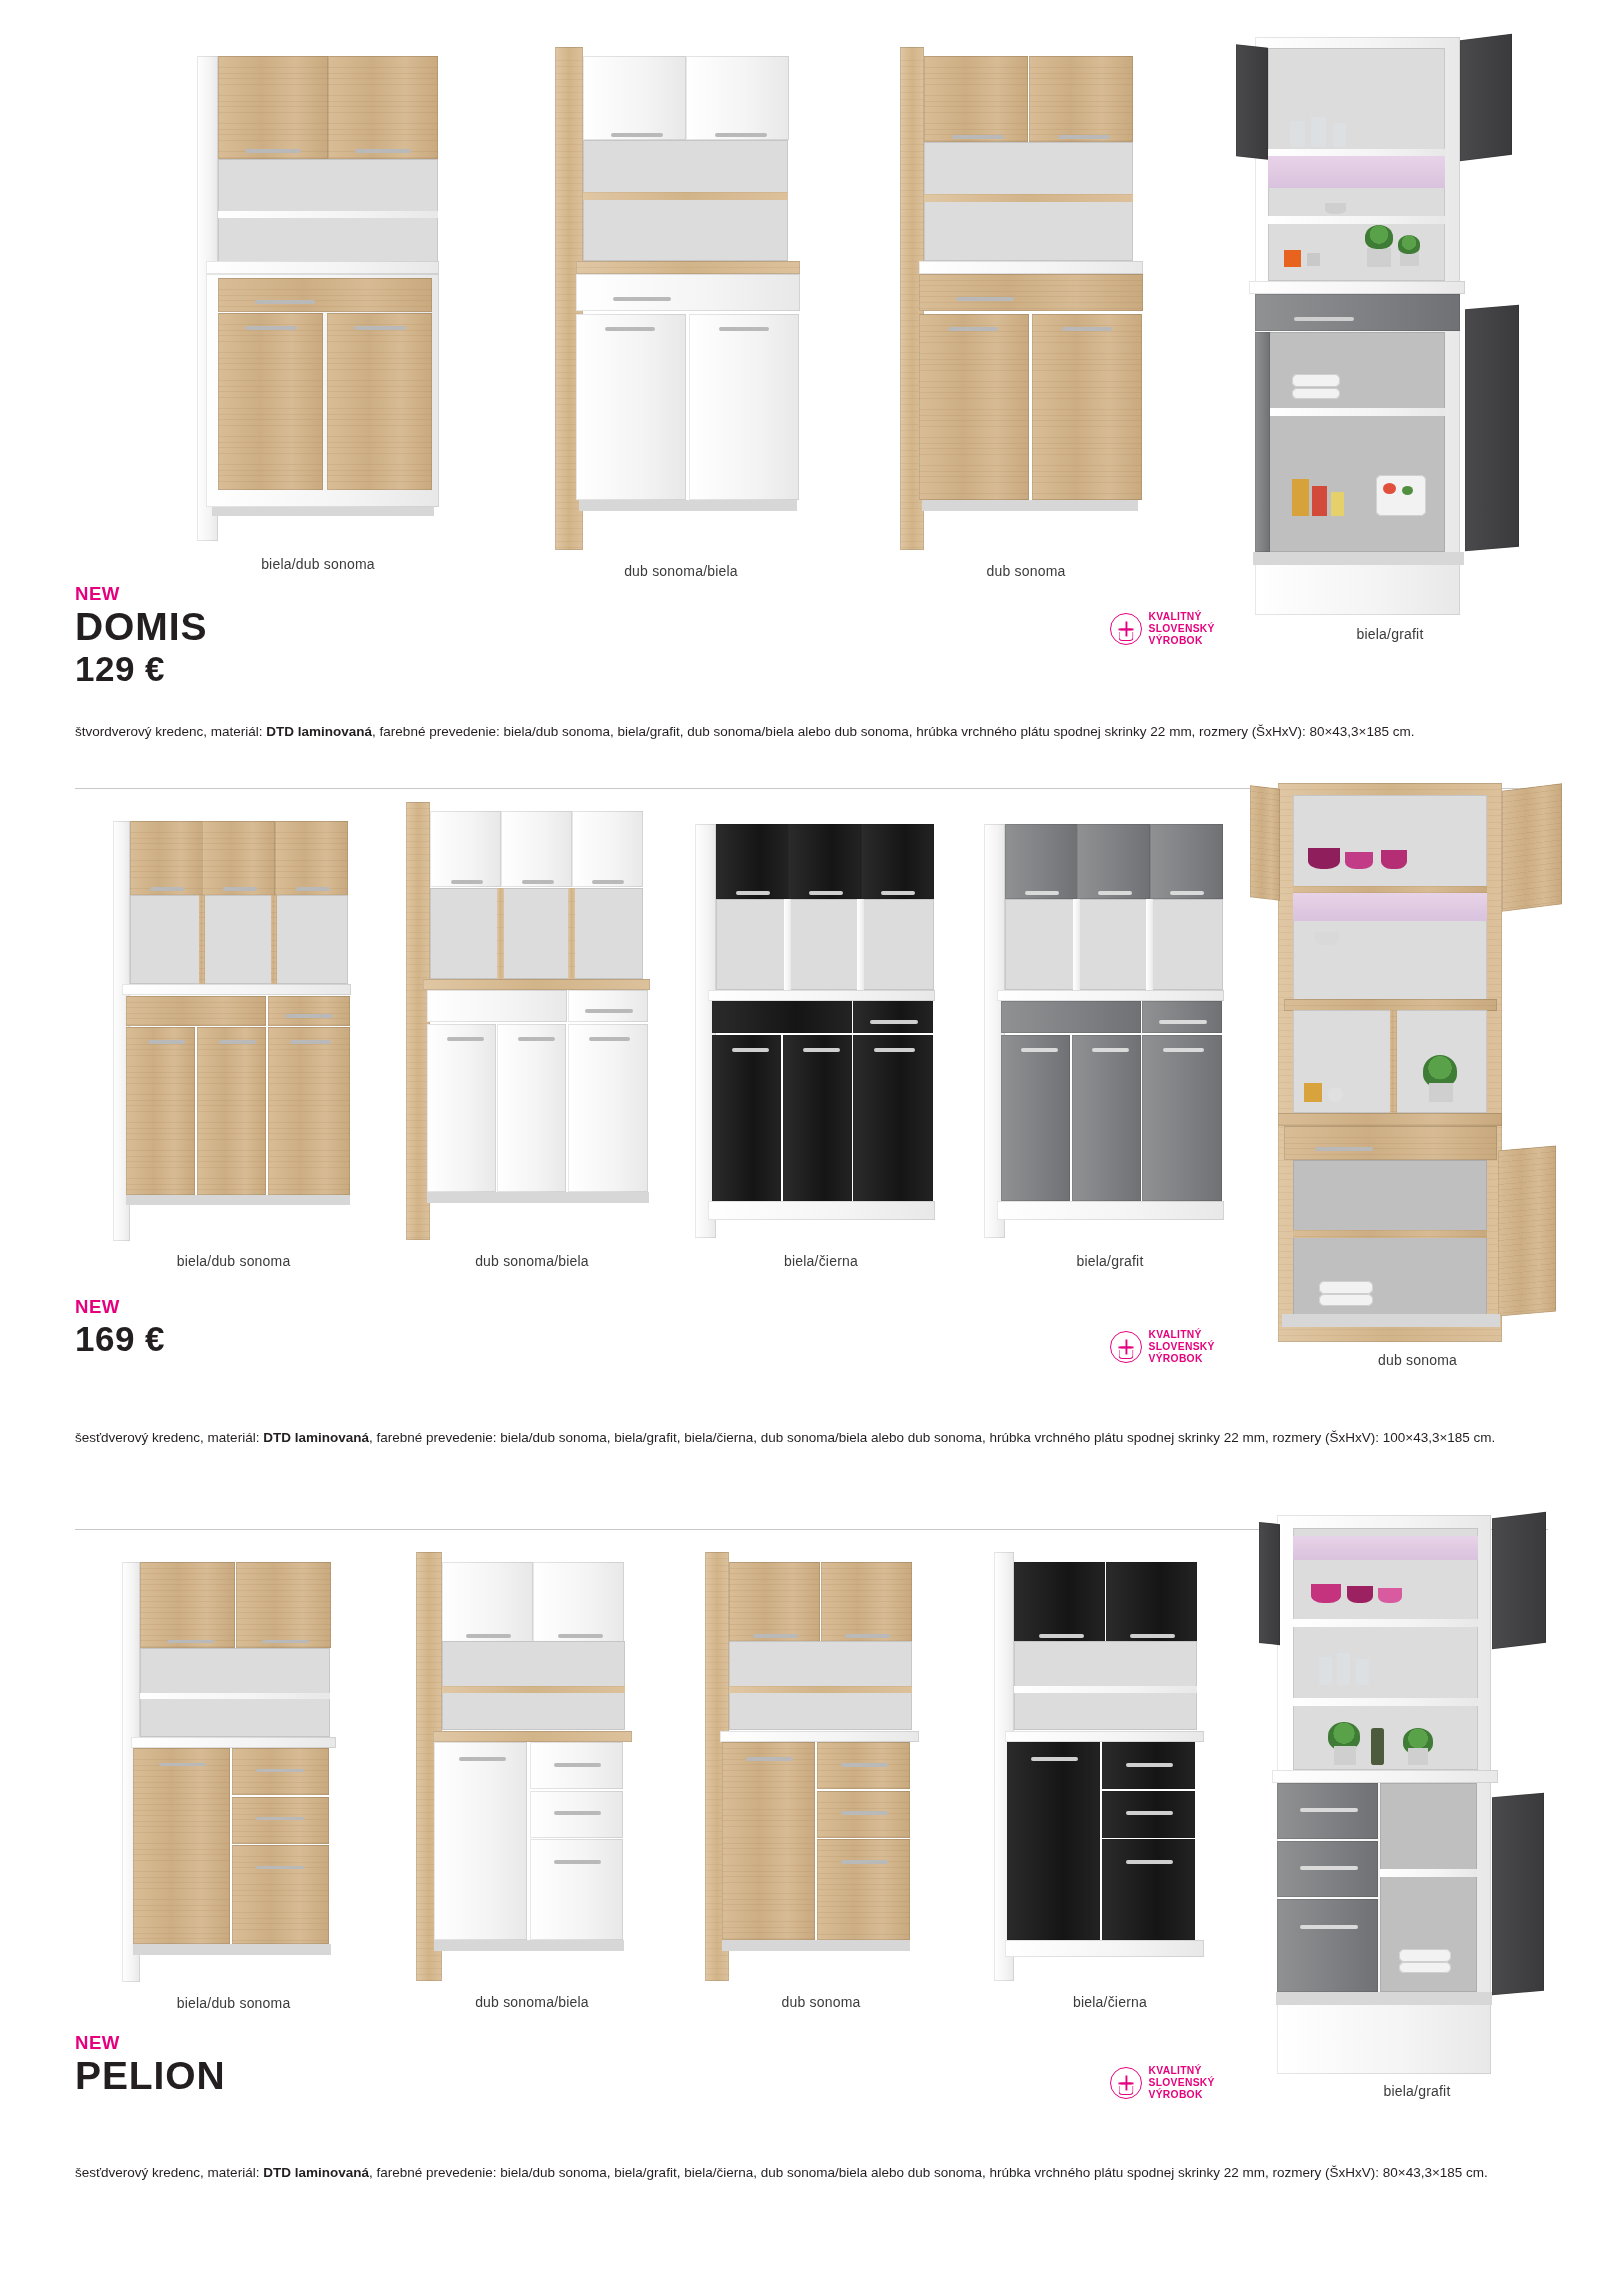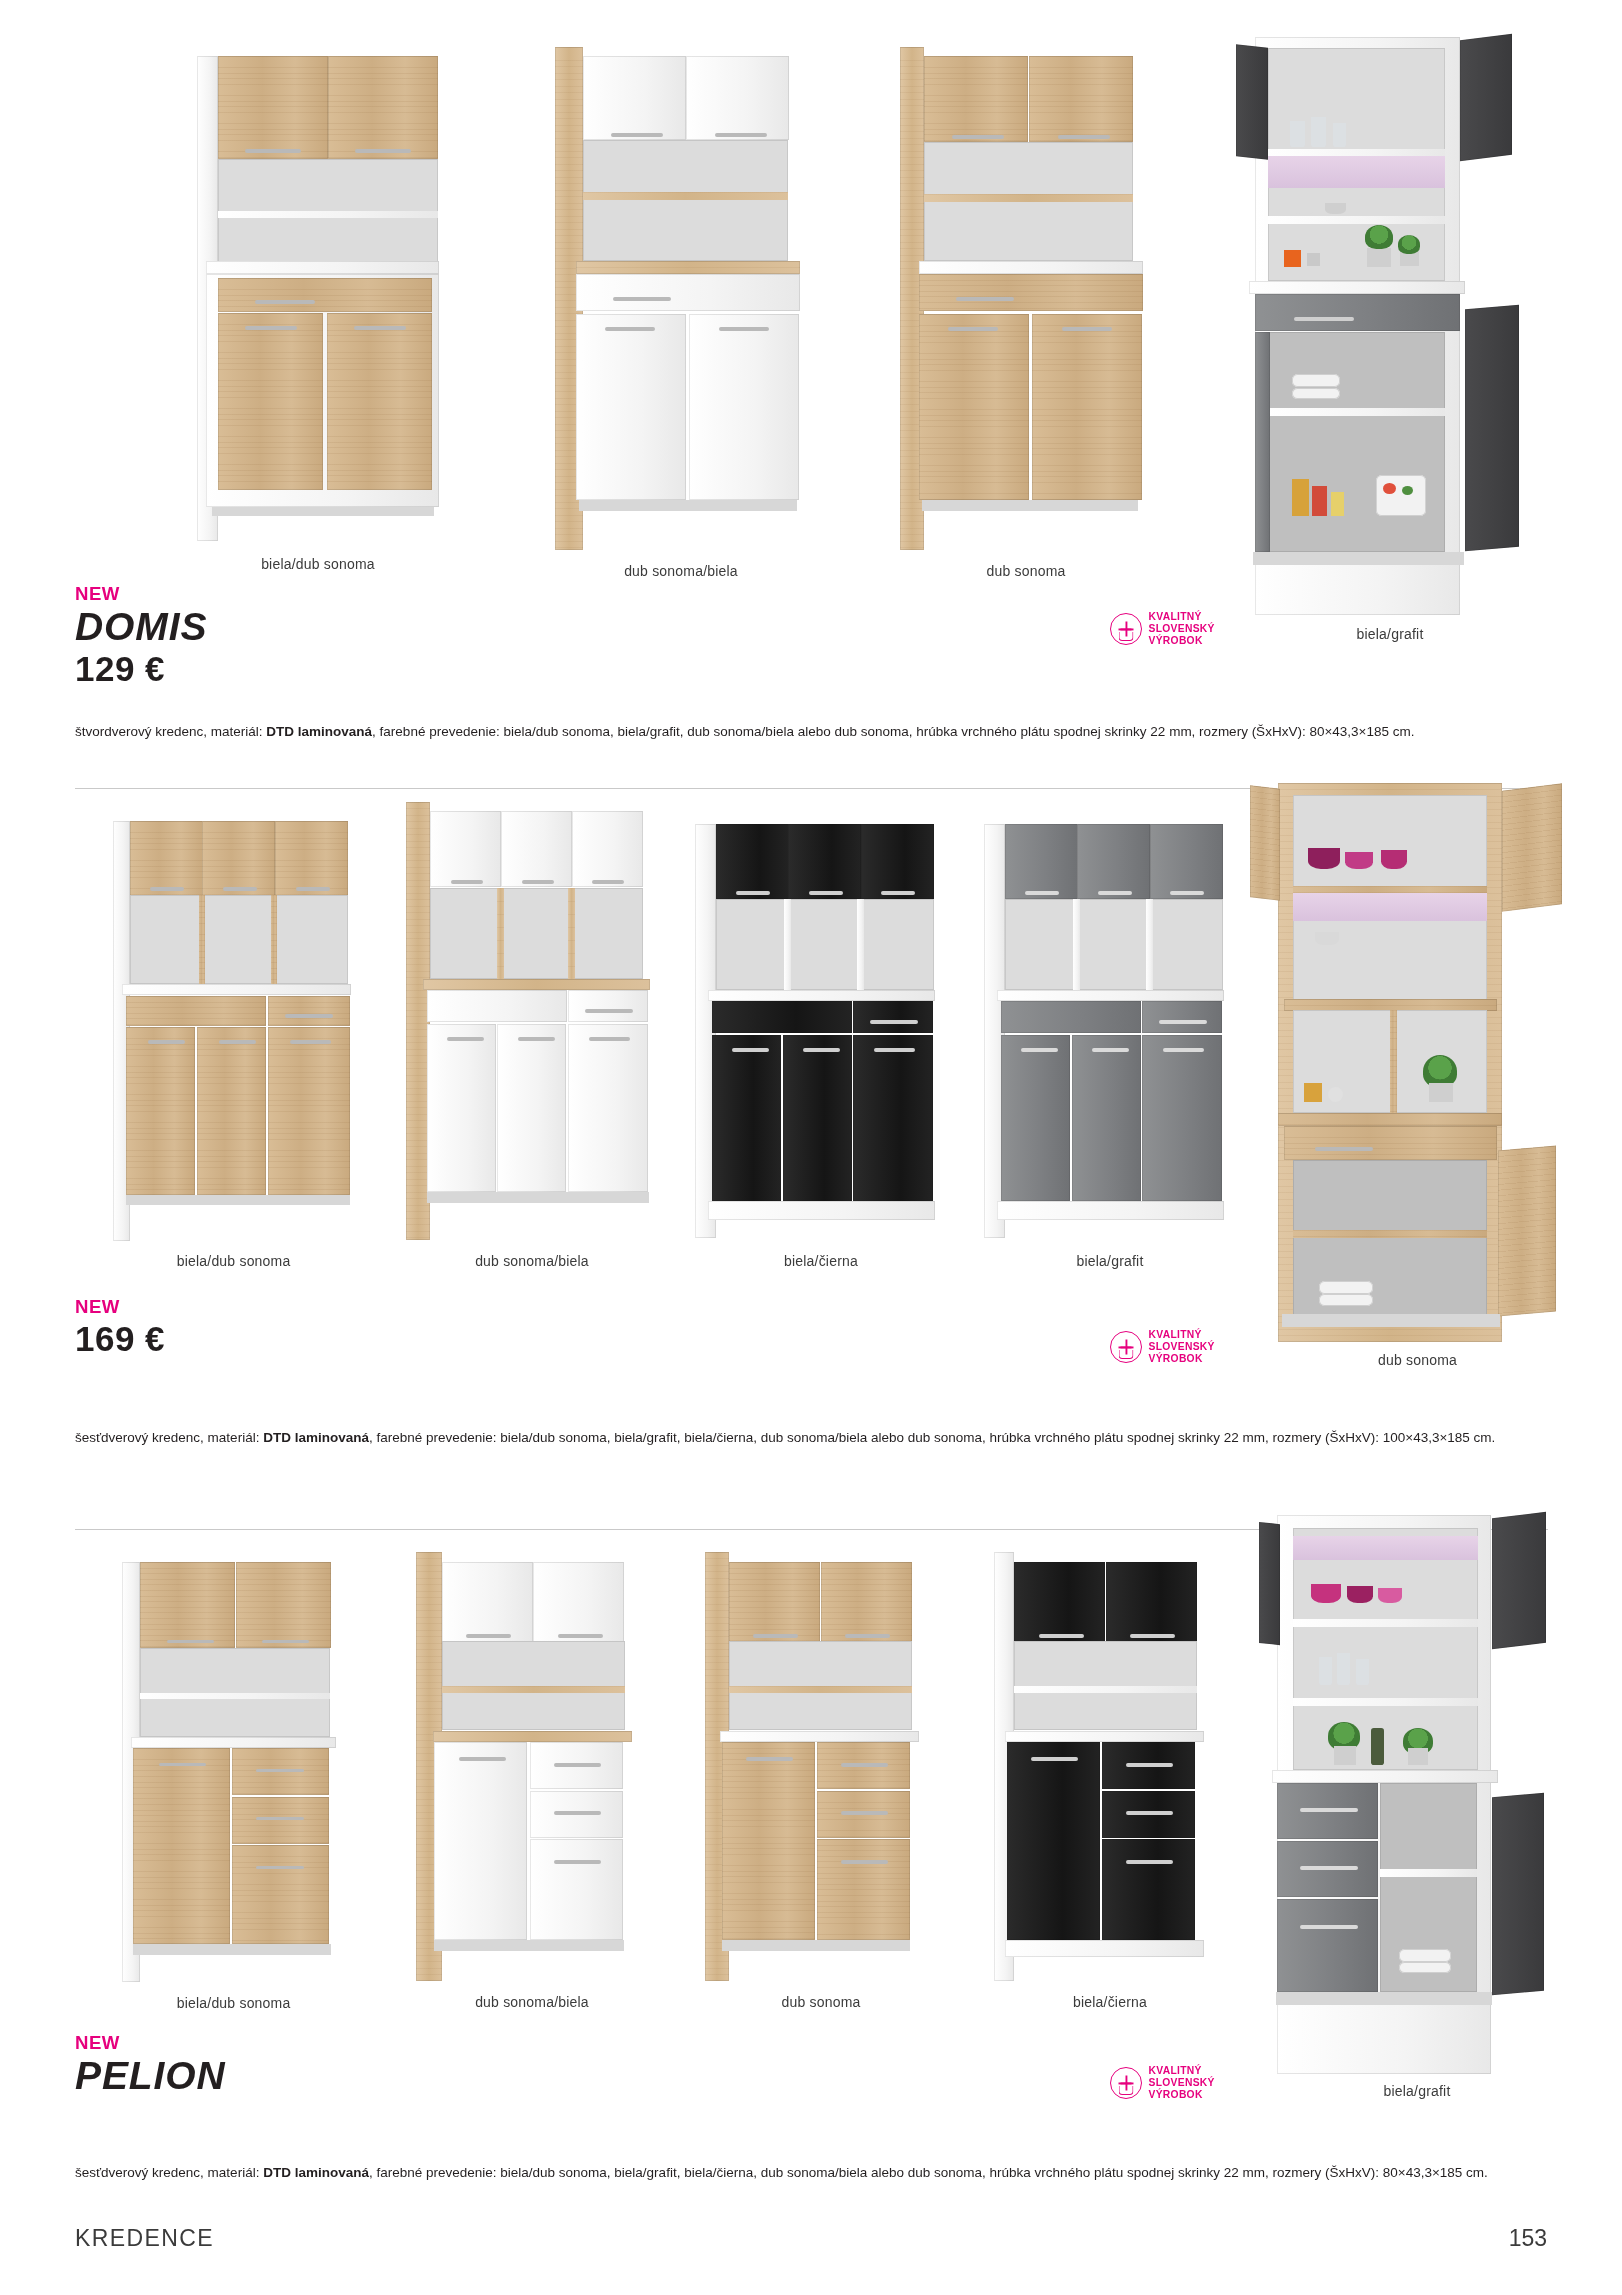--- a/index.html
+++ b/index.html
@@ -55,21 +55,20 @@
     font-size: 18.6px;
     font-weight: bold;
     letter-spacing: 0.5px;
   }
   .prod-name {
     font-size: 39px;
     font-weight: bold;
     letter-spacing: 0.9px;
     line-height: 1.05;
     margin-top: 1.9px;
-    font-style: italic;
   }
   .prod-price {
     font-size: 35px;
     font-weight: bold;
     letter-spacing: 0.5px;
     line-height: 1.1;
     margin-top: 1.9px;
   }
 
   .desc {
@@ -665,19 +664,15 @@
         <div>SLOVENSKÝ</div>
         <div>VÝROBOK</div>
       </div>
     </div>
 
     <div class="desc" style="position:absolute; left:0; top:620px; width:1473px;">
       <span>šesťdverový kredenc, materiál: </span><b>DTD laminovaná</b><span>, farebné prevedenie: biela/dub sonoma, biela/grafit, biela/čierna, dub sonoma/biela alebo dub sonoma, hrúbka vrchného plátu spodnej skrinky 22 mm, rozmery (ŠxHxV): 80×43,3×185 cm.</span>
     </div>
   </div>
 
-  <div class="footer">
-    <div class="footer-title">KREDENCE</div>
-    <div class="footer-page">153</div>
-  </div>
 
 </div>
 
 
 </body></html>

